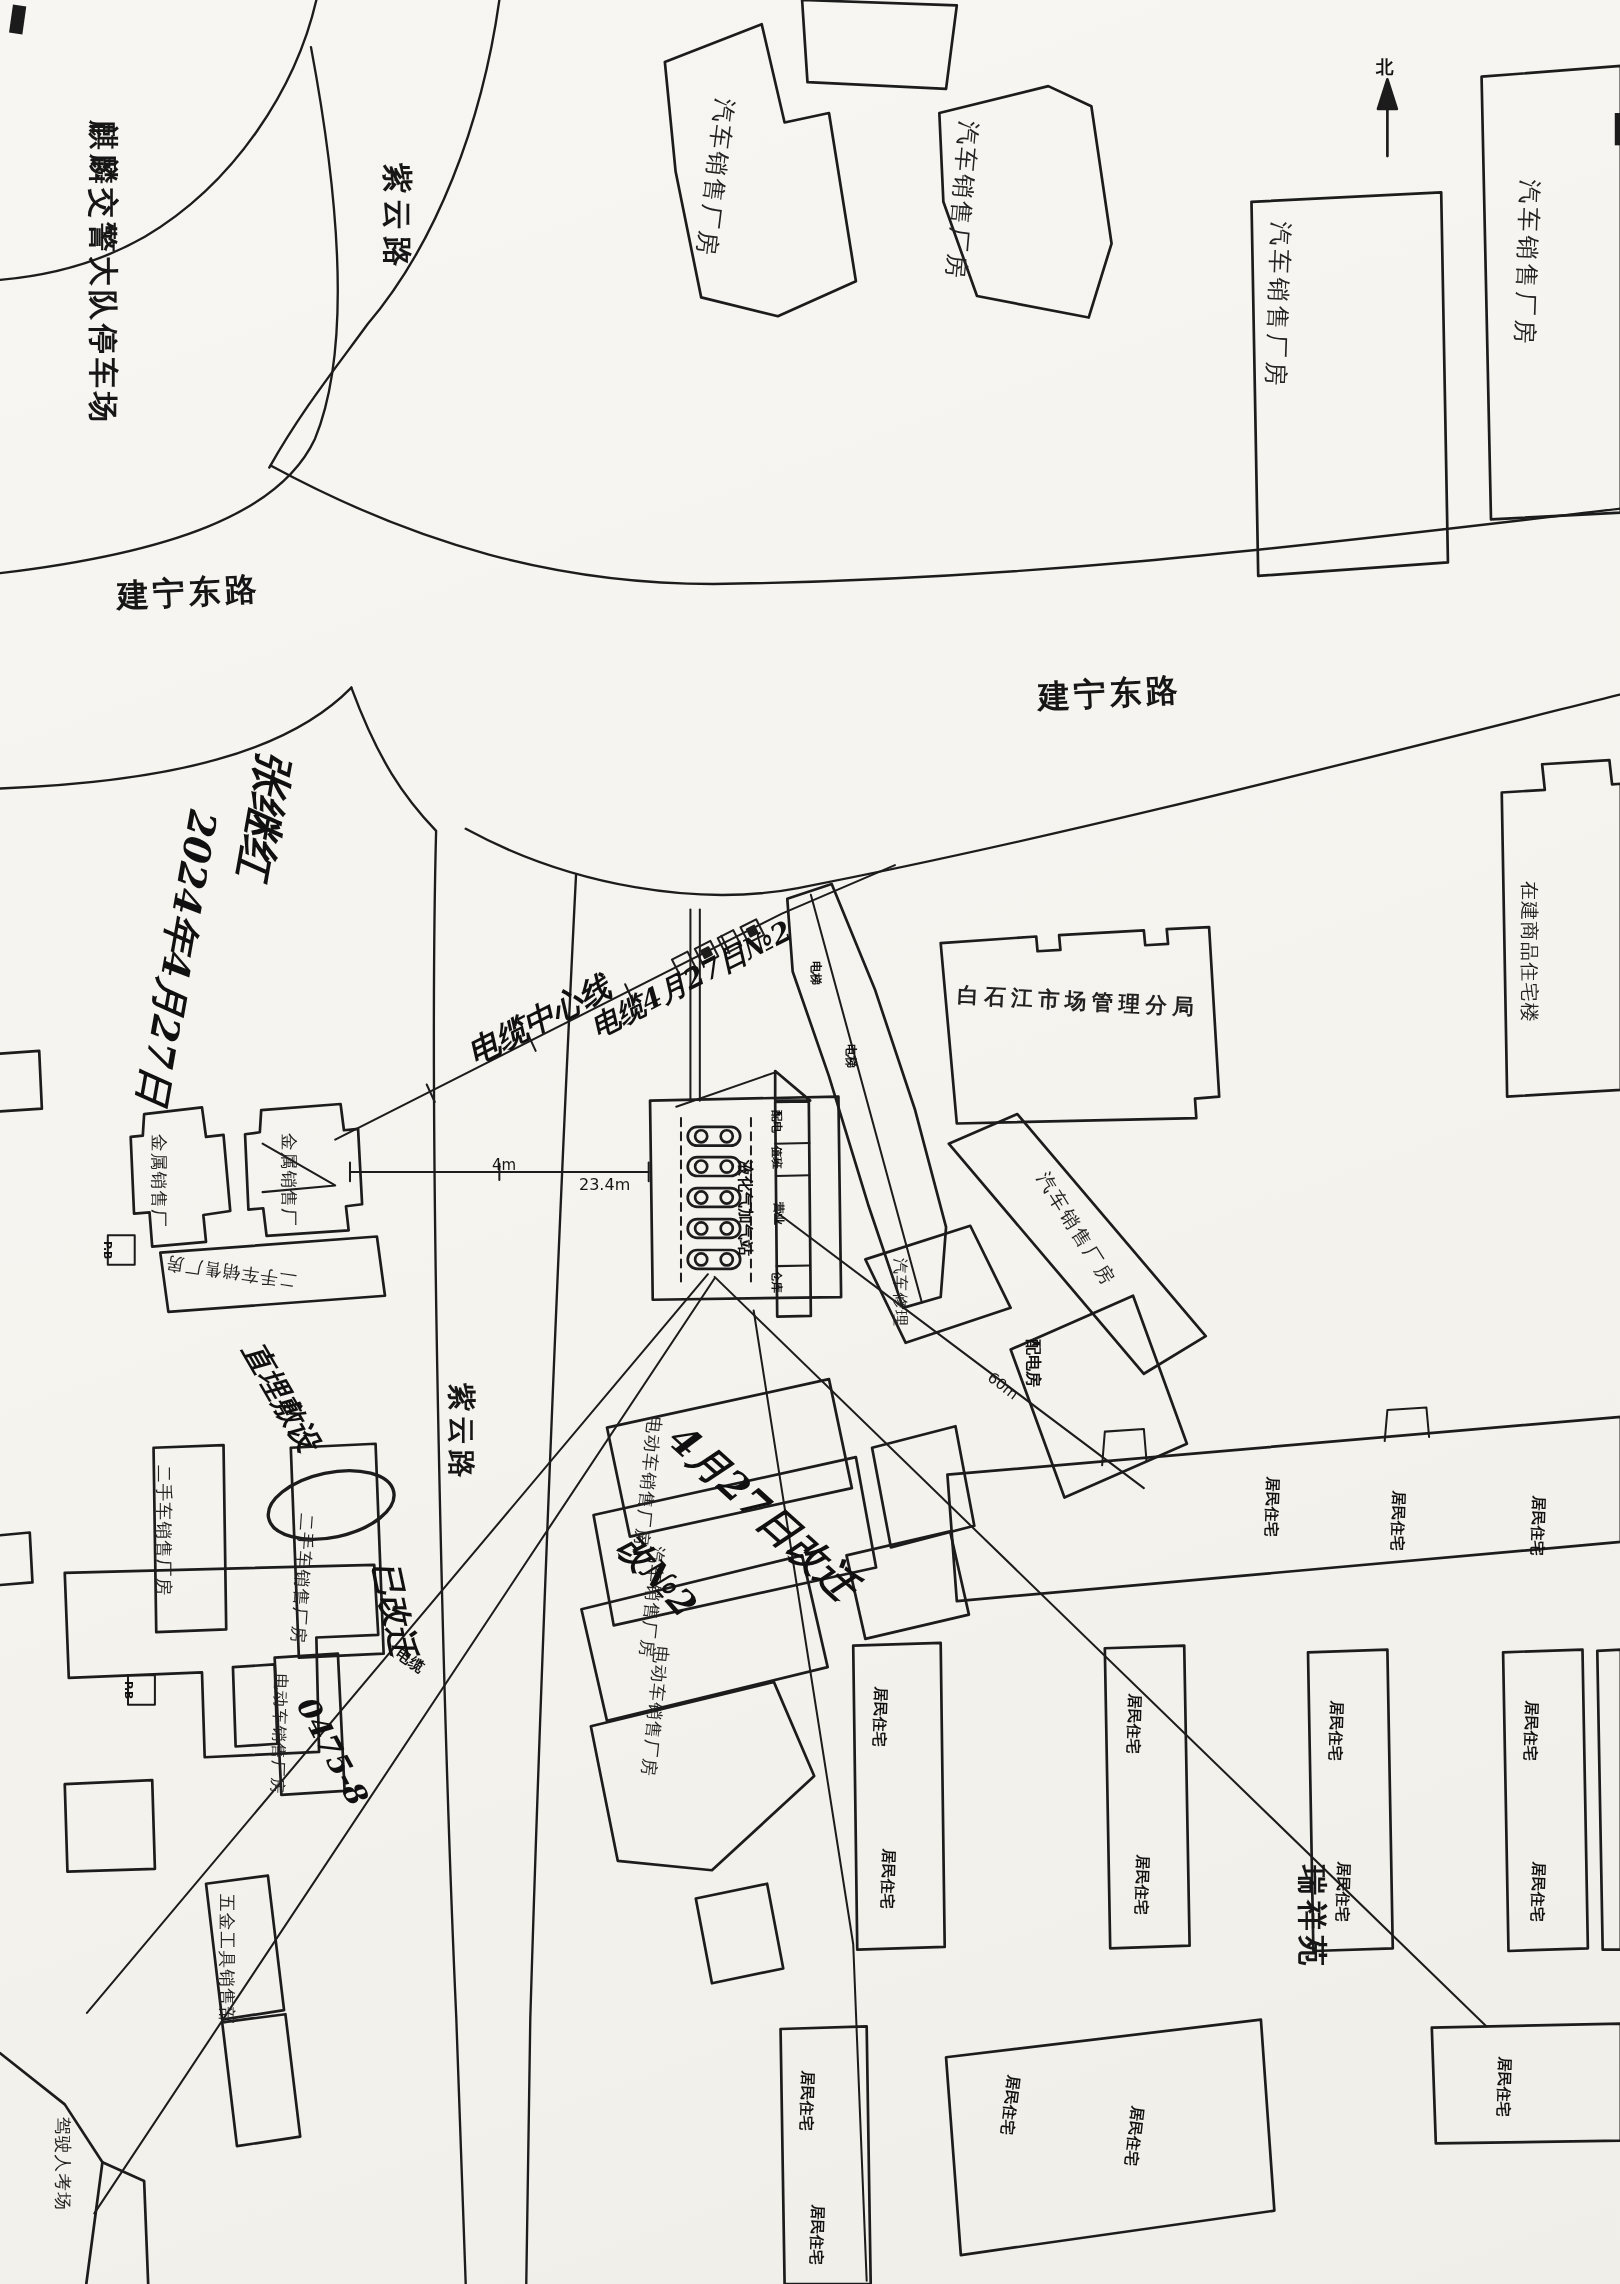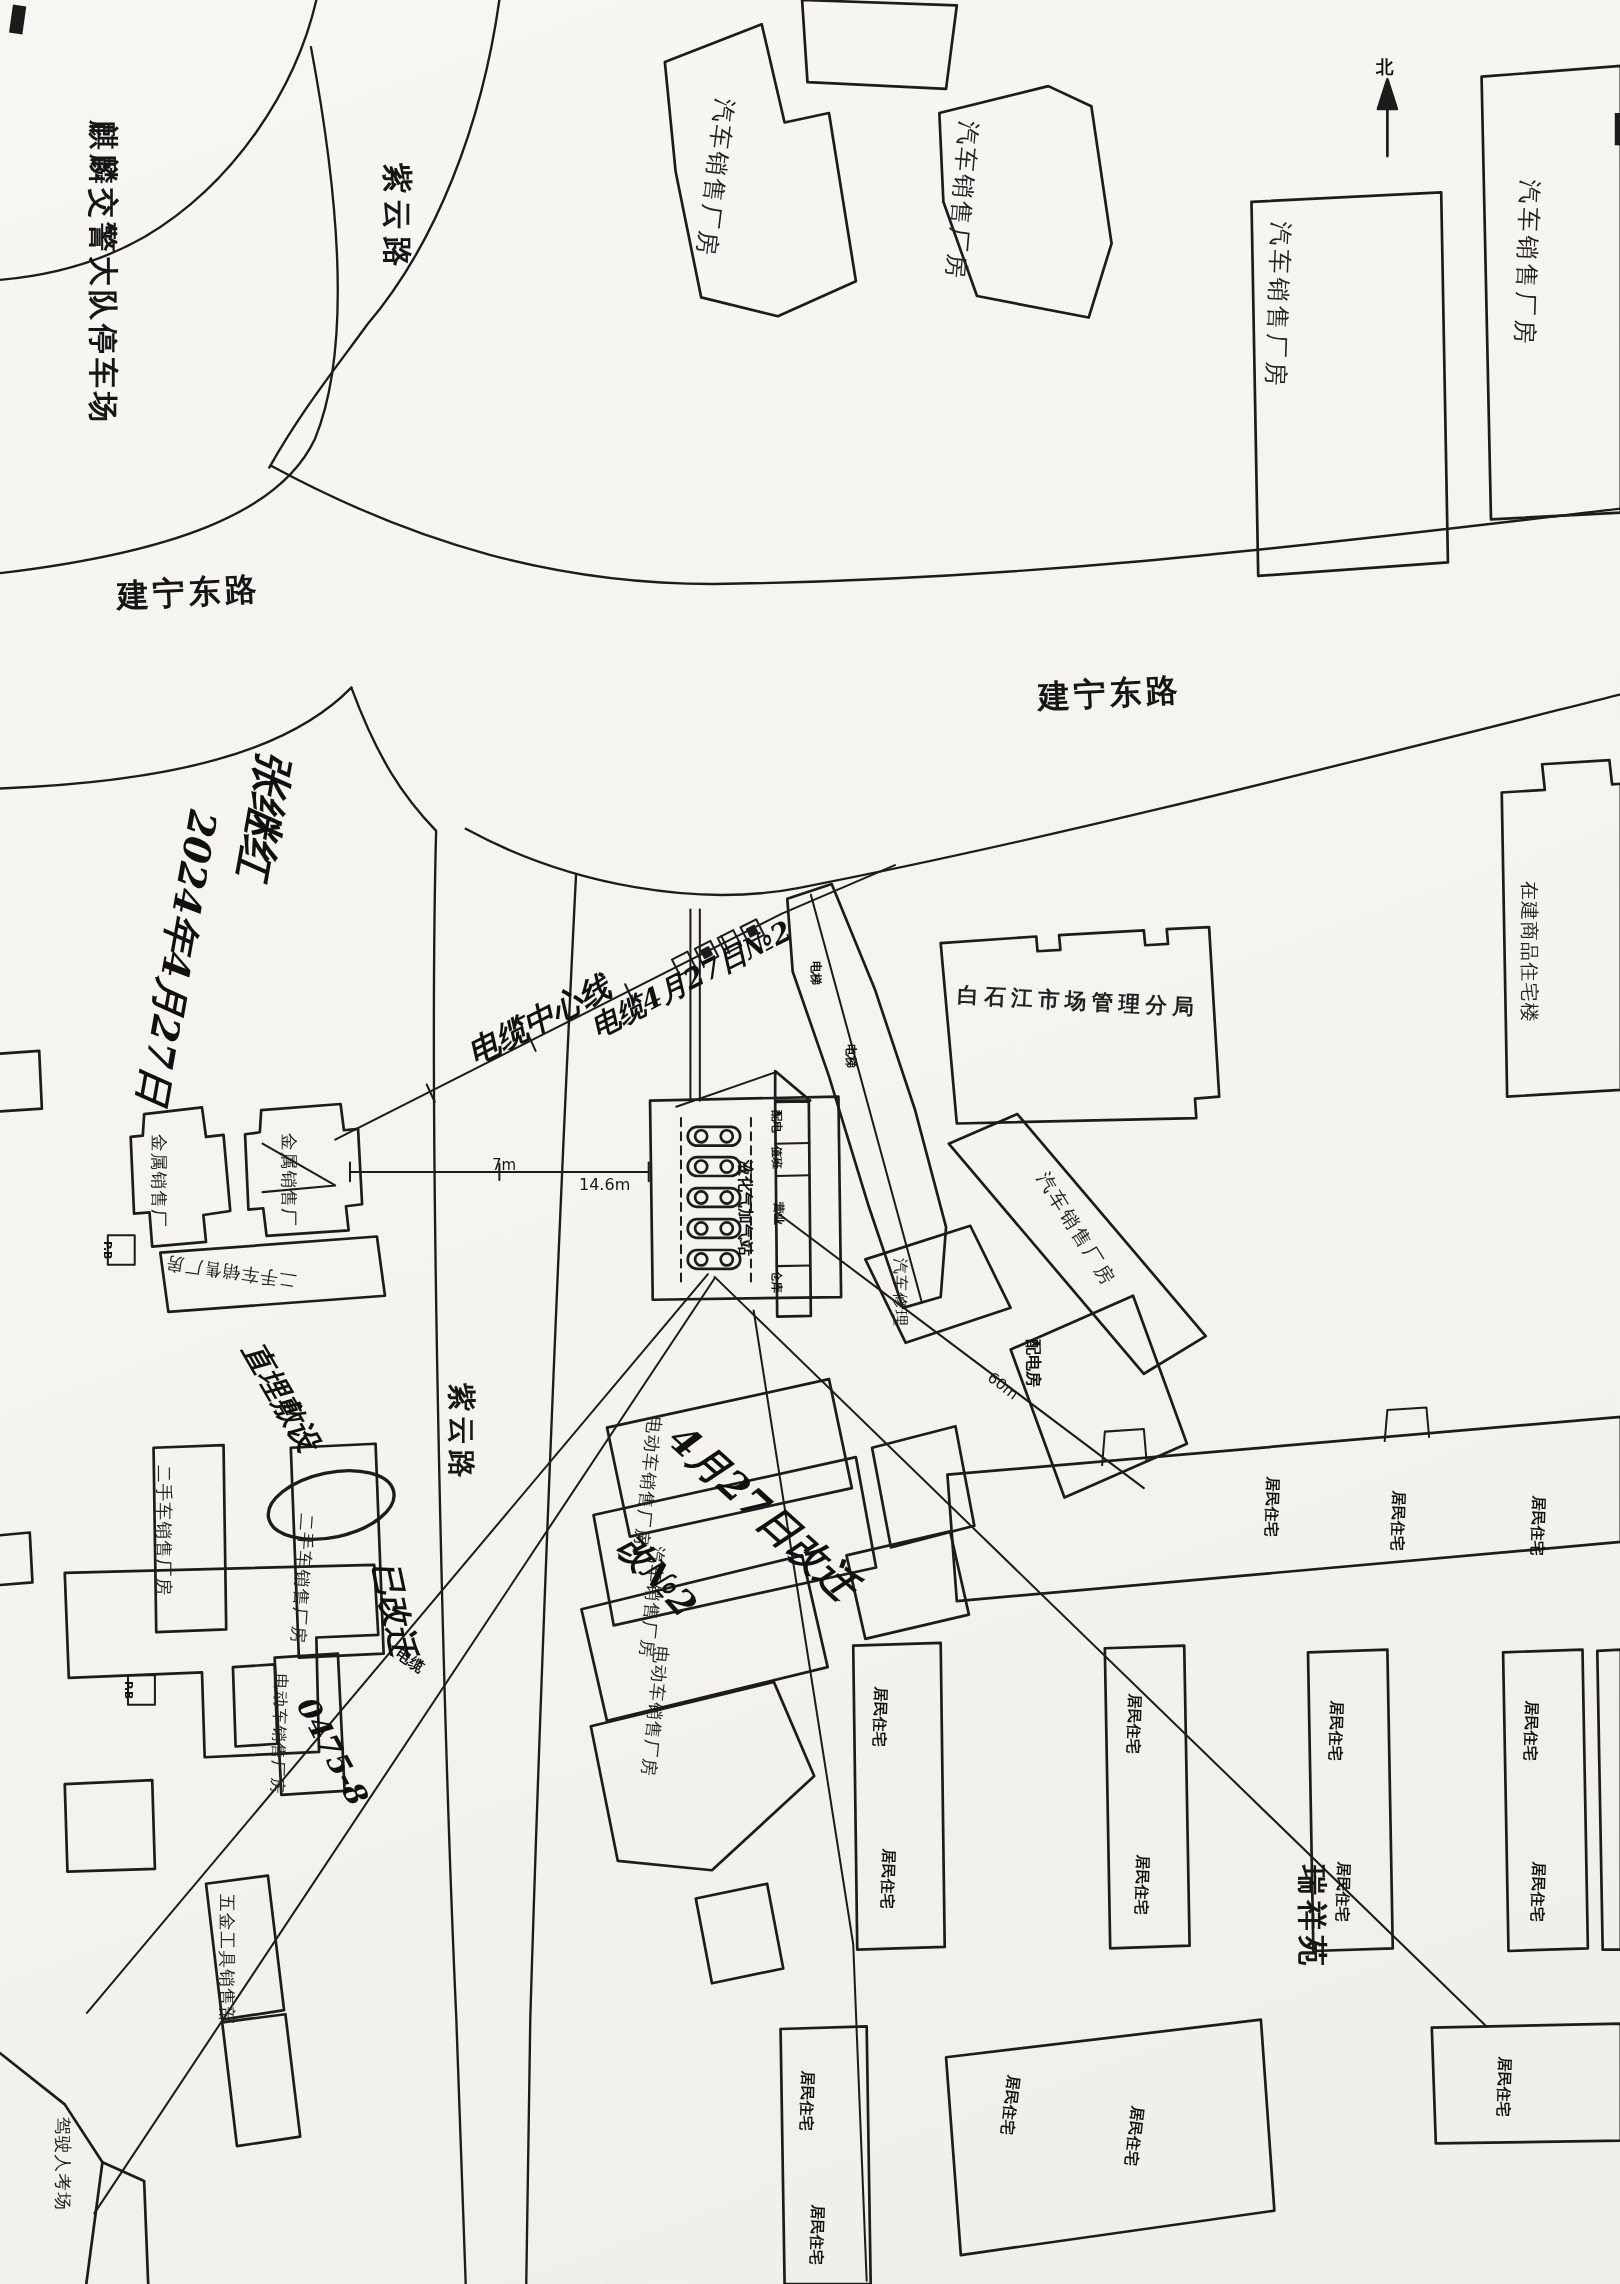--- a/index.html
+++ b/index.html
@@ -204,22 +204,22 @@
     <span class="lbl print room" style="left: 1351px; top: 1862px; font-size: 15px; transform: rotate(92deg);">居民住宅</span>
     <span class="lbl print room" style="left: 1539px; top: 1701px; font-size: 15px; transform: rotate(92deg);">居民住宅</span>
     <span class="lbl print room" style="left: 1546px; top: 1862px; font-size: 15px; transform: rotate(92deg);">居民住宅</span>
     <span class="lbl print room" style="left: 815px; top: 2071px; font-size: 15px; transform: rotate(92deg);">居民住宅</span>
     <span class="lbl print room" style="left: 825px; top: 2205px; font-size: 15px; transform: rotate(92deg);">居民住宅</span>
     <span class="lbl print room" style="left: 1021px; top: 2076px; font-size: 15px; transform: rotate(97deg);">居民住宅</span>
     <span class="lbl print room" style="left: 1145px; top: 2107px; font-size: 15px; transform: rotate(97deg);">居民住宅</span>
     <span class="lbl print room" style="left: 1512px; top: 2057px; font-size: 15px; transform: rotate(92deg);">居民住宅</span>
     <span class="lbl print road" style="left: 1327px; top: 1865px; font-size: 30px; letter-spacing: 5.4px; transform: rotate(90deg);">瑞祥苑</span>
     <span class="lbl print room" style="left: 402px; top: 1646px; font-size: 15px; transform: rotate(35deg);">电缆</span>
-    <span class="lbl print dim" style="left: 579px; top: 1177px; font-size: 16px; transform: rotate(0deg);">14.6m</span>
-    <span class="lbl print dim" style="left: 492px; top: 1158px; font-size: 15px; transform: rotate(0deg);">7m</span>
+    <span class="lbl print dim" style="left: 579px; top: 1177px; font-size: 16px; transform: rotate(0deg);">23.4m</span>
+    <span class="lbl print dim" style="left: 492px; top: 1158px; font-size: 15px; transform: rotate(0deg);">4m</span>
     <span class="lbl print dim" style="left: 994px; top: 1370px; font-size: 15px; transform: rotate(38deg);">60m</span>
     <span class="lbl print room" style="left: 112px; top: 1241px; font-size: 10.8px; transform: rotate(90deg);">P.B</span>
     <span class="lbl print room" style="left: 133px; top: 1681px; font-size: 10.8px; transform: rotate(90deg);">P.B</span>
     <span class="lbl hw" style="left: 297px; top: 755px; font-size: 43px; transform: rotate(100deg);">张继红</span>
     <span class="lbl hw" style="left: 222px; top: 814px; font-size: 38px; transform: rotate(100deg);">2024年4月27日</span>
     <span class="lbl hw" style="left: 463px; top: 1041px; font-size: 31px; transform: rotate(-27deg);">电缆中心线</span>
     <span class="lbl hw" style="left: 587px; top: 1017px; font-size: 28px; transform: rotate(-27deg);">电缆4月27日№2</span>
     <span class="lbl hw" style="left: 264px; top: 1337px; font-size: 30px; transform: rotate(60deg);">直埋敷设</span>
     <span class="lbl hw" style="left: 688px; top: 1418px; font-size: 39px; transform: rotate(42deg);">4月27日改迁</span>
     <span class="lbl hw" style="left: 638px; top: 1527px; font-size: 35px; transform: rotate(48deg);">改№2</span>

